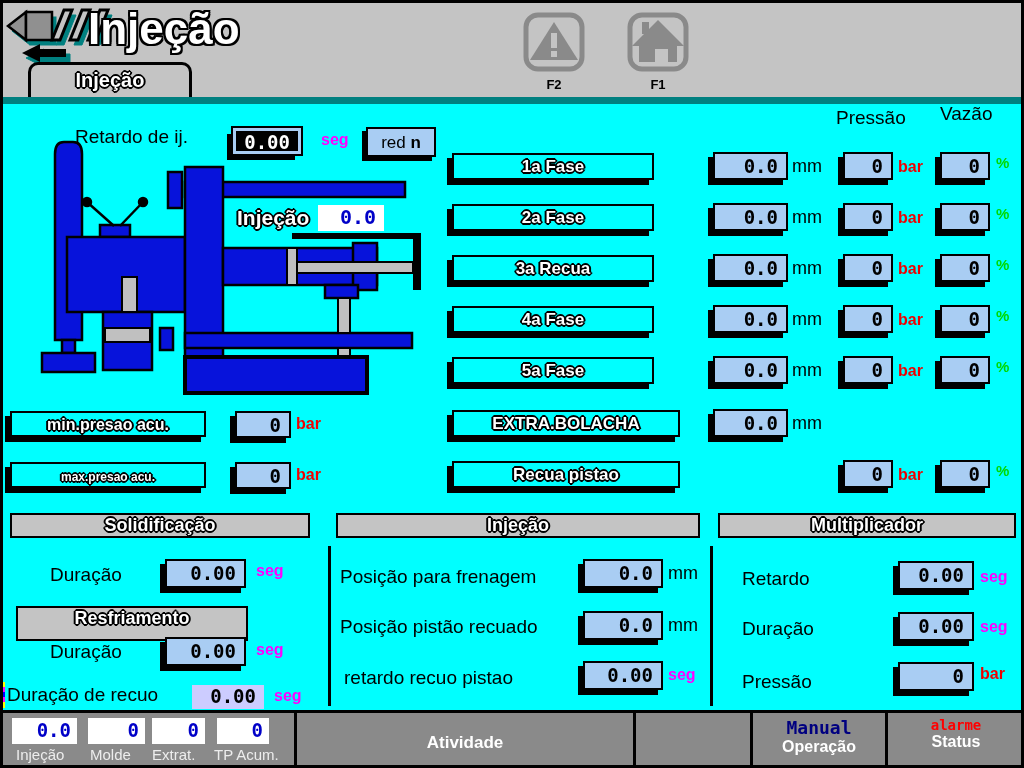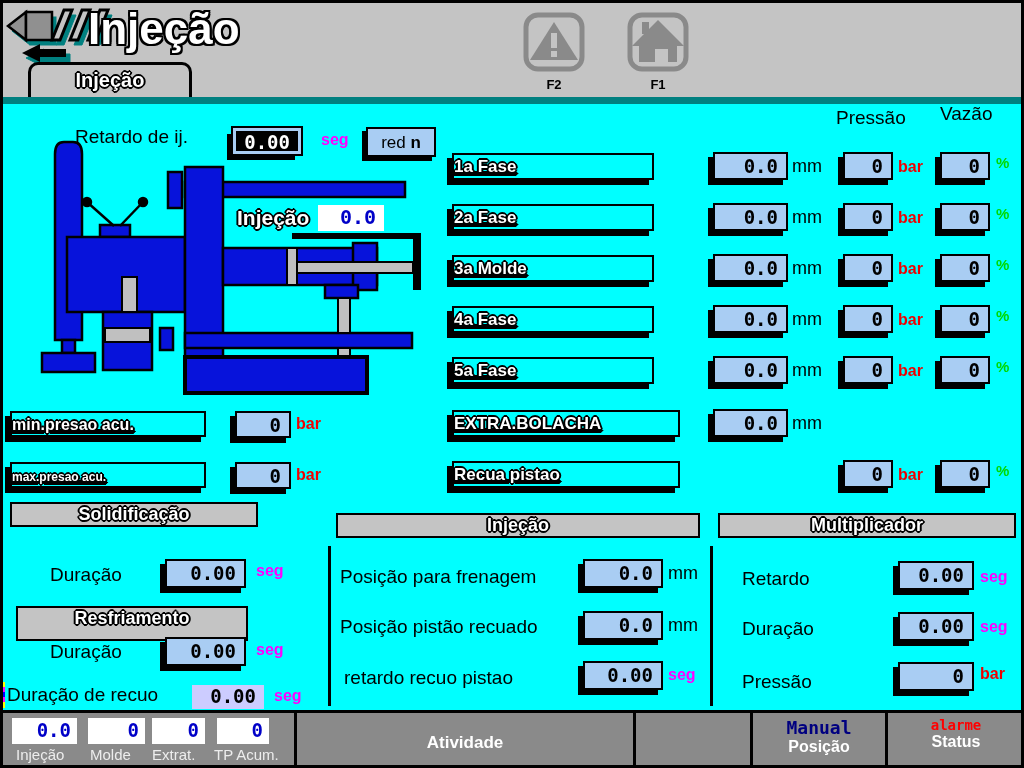--- a/index.html
+++ b/index.html
@@ -26,21 +26,21 @@
     font-family:"DejaVu Sans Mono",monospace;font-weight:bold;font-size:19px;color:#000;
     text-align:right;box-sizing:border-box;padding-right:8px;}
   .vbox-dark{position:absolute;background:#000;border:3px solid #A9CDF3;outline:2px solid #000;
     box-shadow:-6px 6px 0 #000;font-family:"DejaVu Sans Mono",monospace;font-weight:bold;
     font-size:19px;color:#FFF;text-align:right;box-sizing:border-box;padding-right:8px;}
   .wbox{position:absolute;background:#FFF;color:#0000C8;font-family:"DejaVu Sans Mono",monospace;
     font-weight:bold;font-size:20px;text-align:right;box-sizing:border-box;padding-right:8px;}
   .litebox{position:absolute;background:#CCCCFF;color:#000;font-family:"DejaVu Sans Mono",monospace;
     font-weight:bold;font-size:19px;text-align:right;box-sizing:border-box;padding-right:8px;}
   .fase{position:absolute;background:#00FFFF;border:2px solid #000;box-shadow:-5px 5px 0 #000;
-    font-size:17px;box-sizing:border-box;cursor:pointer;text-decoration:underline;}
+    text-align:center;font-size:17px;box-sizing:border-box;cursor:pointer;}
   .grayhdr{position:absolute;background:#C4C4C4;border:2px solid #000;text-align:center;
     font-size:18px;box-sizing:border-box;}
   .lbl{position:absolute;font-size:19px;color:#000;white-space:nowrap;}
   .unit{position:absolute;font-weight:bold;font-size:16px;white-space:nowrap;}
   .u-mm{color:#000;font-weight:normal;font-size:18px;}
   .u-bar{color:#EF0000;}
   .u-pct{color:#00D900;font-size:15px;}
   .u-seg{color:#FF00FF;}
   .colhdr{position:absolute;font-size:19px;color:#000;}
   .divv{position:absolute;width:3px;background:#000;}
@@ -166,21 +166,21 @@
   <span class="unit u-pct" style="left:996px;top:154px">%</span>
 
   <div class="fase" style="left:452px;top:204px;width:202px;height:27px;line-height:24px"><span class="ot1">2a Fase</span></div>
   <div class="vbox" style="left:713px;top:203px;width:75px;height:28px;line-height:25px">0.0</div>
   <span class="unit u-mm" style="left:792px;top:207px">mm</span>
   <div class="vbox" style="left:843px;top:203px;width:50px;height:28px;line-height:25px">0</div>
   <span class="unit u-bar" style="left:898px;top:209px">bar</span>
   <div class="vbox" style="left:940px;top:203px;width:50px;height:28px;line-height:25px">0</div>
   <span class="unit u-pct" style="left:996px;top:205px">%</span>
 
-  <div class="fase" style="left:452px;top:255px;width:202px;height:27px;line-height:24px"><span class="ot1">3a Molde</span></div>
+  <div class="fase" style="left:452px;top:255px;width:202px;height:27px;line-height:24px"><span class="ot1">3a Recua</span></div>
   <div class="vbox" style="left:713px;top:254px;width:75px;height:28px;line-height:25px">0.0</div>
   <span class="unit u-mm" style="left:792px;top:258px">mm</span>
   <div class="vbox" style="left:843px;top:254px;width:50px;height:28px;line-height:25px">0</div>
   <span class="unit u-bar" style="left:898px;top:260px">bar</span>
   <div class="vbox" style="left:940px;top:254px;width:50px;height:28px;line-height:25px">0</div>
   <span class="unit u-pct" style="left:996px;top:256px">%</span>
 
   <div class="fase" style="left:452px;top:306px;width:202px;height:27px;line-height:24px"><span class="ot1">4a Fase</span></div>
   <div class="vbox" style="left:713px;top:305px;width:75px;height:28px;line-height:25px">0.0</div>
   <span class="unit u-mm" style="left:792px;top:309px">mm</span>
@@ -207,21 +207,21 @@
   <div class="vbox" style="left:940px;top:460px;width:50px;height:28px;line-height:25px">0</div>
   <span class="unit u-pct" style="left:996px;top:462px">%</span>
 
   <div class="fase" style="left:10px;top:411px;width:196px;height:26px;line-height:23px"><span class="ot1" style="font-size:16px">min.presao acu.</span></div>
   <div class="vbox" style="left:235px;top:411px;width:56px;height:27px;line-height:24px">0</div>
   <span class="unit u-bar" style="left:296px;top:415px">bar</span>
   <div class="fase" style="left:10px;top:462px;width:196px;height:26px;line-height:23px"><span class="ot1" style="font-size:12px">max.presao acu.</span></div>
   <div class="vbox" style="left:235px;top:462px;width:56px;height:27px;line-height:24px">0</div>
   <span class="unit u-bar" style="left:296px;top:466px">bar</span>
 
-  <div class="grayhdr" style="left:10px;top:502px;width:248px;height:25px;line-height:21px"><span class="ot1">Solidificação</span></div>
+  <div class="grayhdr" style="left:10px;top:513px;width:300px;height:25px;line-height:21px"><span class="ot1">Solidificação</span></div>
   <div class="grayhdr" style="left:336px;top:513px;width:364px;height:25px;line-height:21px"><span class="ot1">Injeção</span></div>
   <div class="grayhdr" style="left:718px;top:513px;width:298px;height:25px;line-height:21px"><span class="ot1">Multiplicador</span></div>
   <div class="divv" style="left:328px;top:546px;height:160px"></div>
   <div class="divv" style="left:710px;top:546px;height:160px"></div>
 
   <div class="lbl" style="left:50px;top:564px">Duração</div>
   <div class="vbox" style="left:165px;top:559px;width:81px;height:29px;line-height:25px">0.00</div>
   <span class="unit u-seg" style="left:256px;top:562px">seg</span>
   <div class="grayhdr" style="left:16px;top:606px;width:232px;height:35px;line-height:21px"><span class="ot1">Resfriamento</span></div>
   <div class="lbl" style="left:50px;top:641px">Duração</div>
@@ -263,21 +263,21 @@
     <div class="clabel" style="left:214px">TP Acum.</div>
     <div class="fdiv" style="left:294px"></div>
     <div class="abs" style="left:297px;top:0;width:336px;height:55px;text-align:center;line-height:60px;
          color:#FFF;font-weight:bold;font-size:17px">
       <span>Atividade</span>
     </div>
     <div class="fdiv" style="left:633px"></div>
     <div class="fdiv" style="left:750px"></div>
     <div class="abs" style="left:753px;top:0;width:132px;height:55px;text-align:center">
       <div class="fmono" style="color:#000080;font-size:18px;margin-top:4px">Manual</div>
-      <div style="color:#FFF;font-weight:bold;font-size:16px">Posição</div>
+      <div style="color:#FFF;font-weight:bold;font-size:16px">Operação</div>
     </div>
     <div class="fdiv" style="left:885px"></div>
     <div class="abs" style="left:888px;top:0;width:136px;height:55px;text-align:center">
       <div class="fmono" style="color:#FF0000;font-size:14px;margin-top:4px">alarme</div>
       <div style="color:#FFF;font-weight:bold;font-size:16px">Status</div>
     </div>
   </div>
 
   <div class="frame" style="left:0;top:0;width:1024px;height:3px"></div>
   <div class="frame" style="left:0;top:765px;width:1024px;height:3px"></div>

